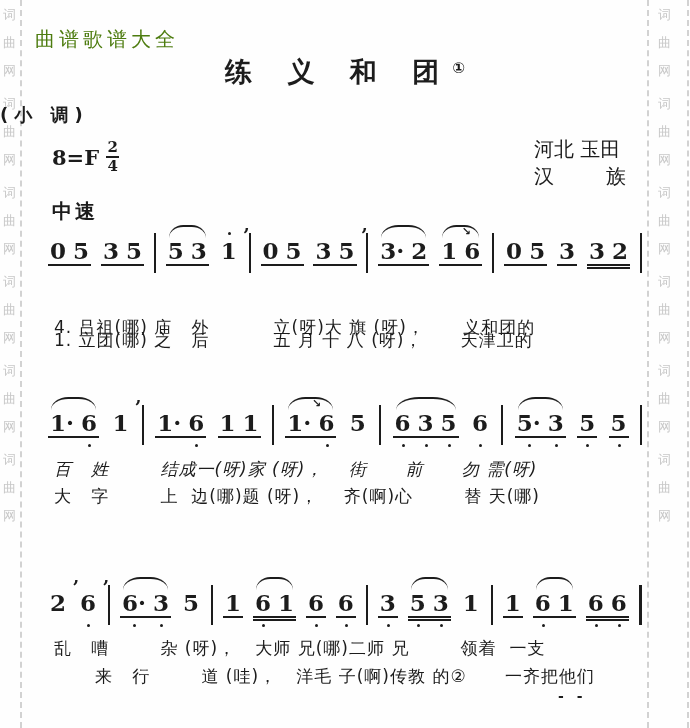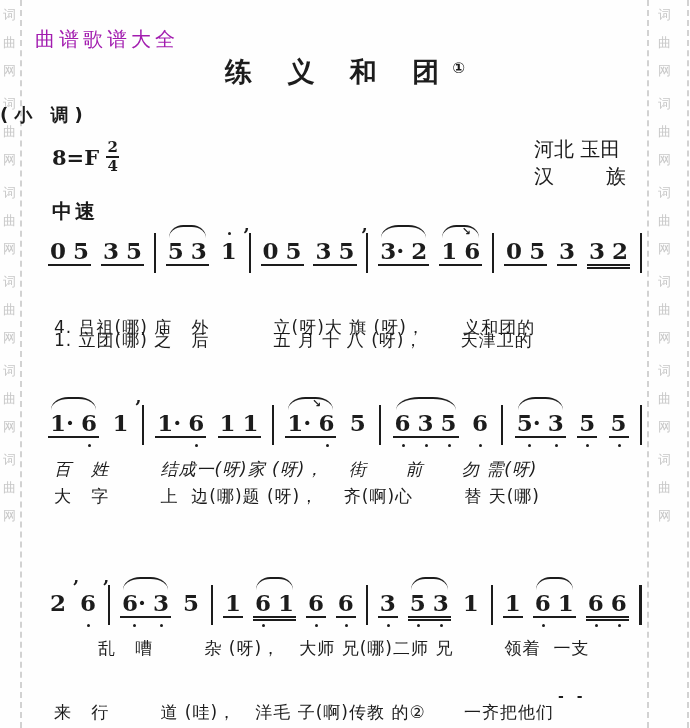--- a/index.html
+++ b/index.html
@@ -44,21 +44,21 @@
   .slur{position:absolute;top:1px;left:3px;right:3px;height:11px;
         border-top:2.5px solid #1c1c1c;border-radius:50% 50% 0 0/130% 130% 0 0;}
   .arrow{position:absolute;top:1px;left:52%;font-size:11px;font-weight:700;}
   .barline{width:2px;height:40px;background:#1c1c1c;margin-top:9px;}
   .barline.final{width:3px;}
   
   .lyric{position:absolute;left:54px;right:52px;font-size:17px;line-height:1;
          white-space:pre;letter-spacing:1px;}
   .l1a{top:292px;margin-top:40px;} .l1b{top:319px;}
   .l2a{top:461px;font-style:italic;} .l2b{top:488px;}
-  .l3a{top:640px;margin-left:44px;} .l3b{top:704px;}
+  .l3a{top:640px;} .l3b{top:668px;margin-left:41px;}
   .page-mark{left:558px;top:688px;font-size:14px;letter-spacing:4px;font-weight:700;}
 </style>
 </head>
 <body>
 
 <div class="dash-line" style="left:20px;"></div>
 <div class="dash-line" style="left:647px;"></div>
 <div class="dash-line" style="left:687px;"></div>
 <div class="wm-col" style="left: 3px; color: rgb(200, 200, 200);">
     <div class="wm-group">
@@ -118,21 +118,21 @@
       <div>曲</div>
       <div>网</div>
     </div>
     <div class="wm-group">
       <div>词</div>
       <div>曲</div>
       <div>网</div>
     </div>
   </div>
 
-<div class="abs site-header" style="color: #a21caf;">曲谱歌谱大全</div>
+<div class="abs site-header" style="color: #4d7c0f;">曲谱歌谱大全</div>
 <div class="abs title-row"><span>练 义 和 团</span><span class="title-fn">①</span></div>
 <div class="abs subtitle">(小 调)</div>
 
 <div class="abs keysig">
   <span>8=F</span>
   <span class="meter">
     <span>2</span>
     <span class="bar"></span>
     <span>4</span>
   </span>

